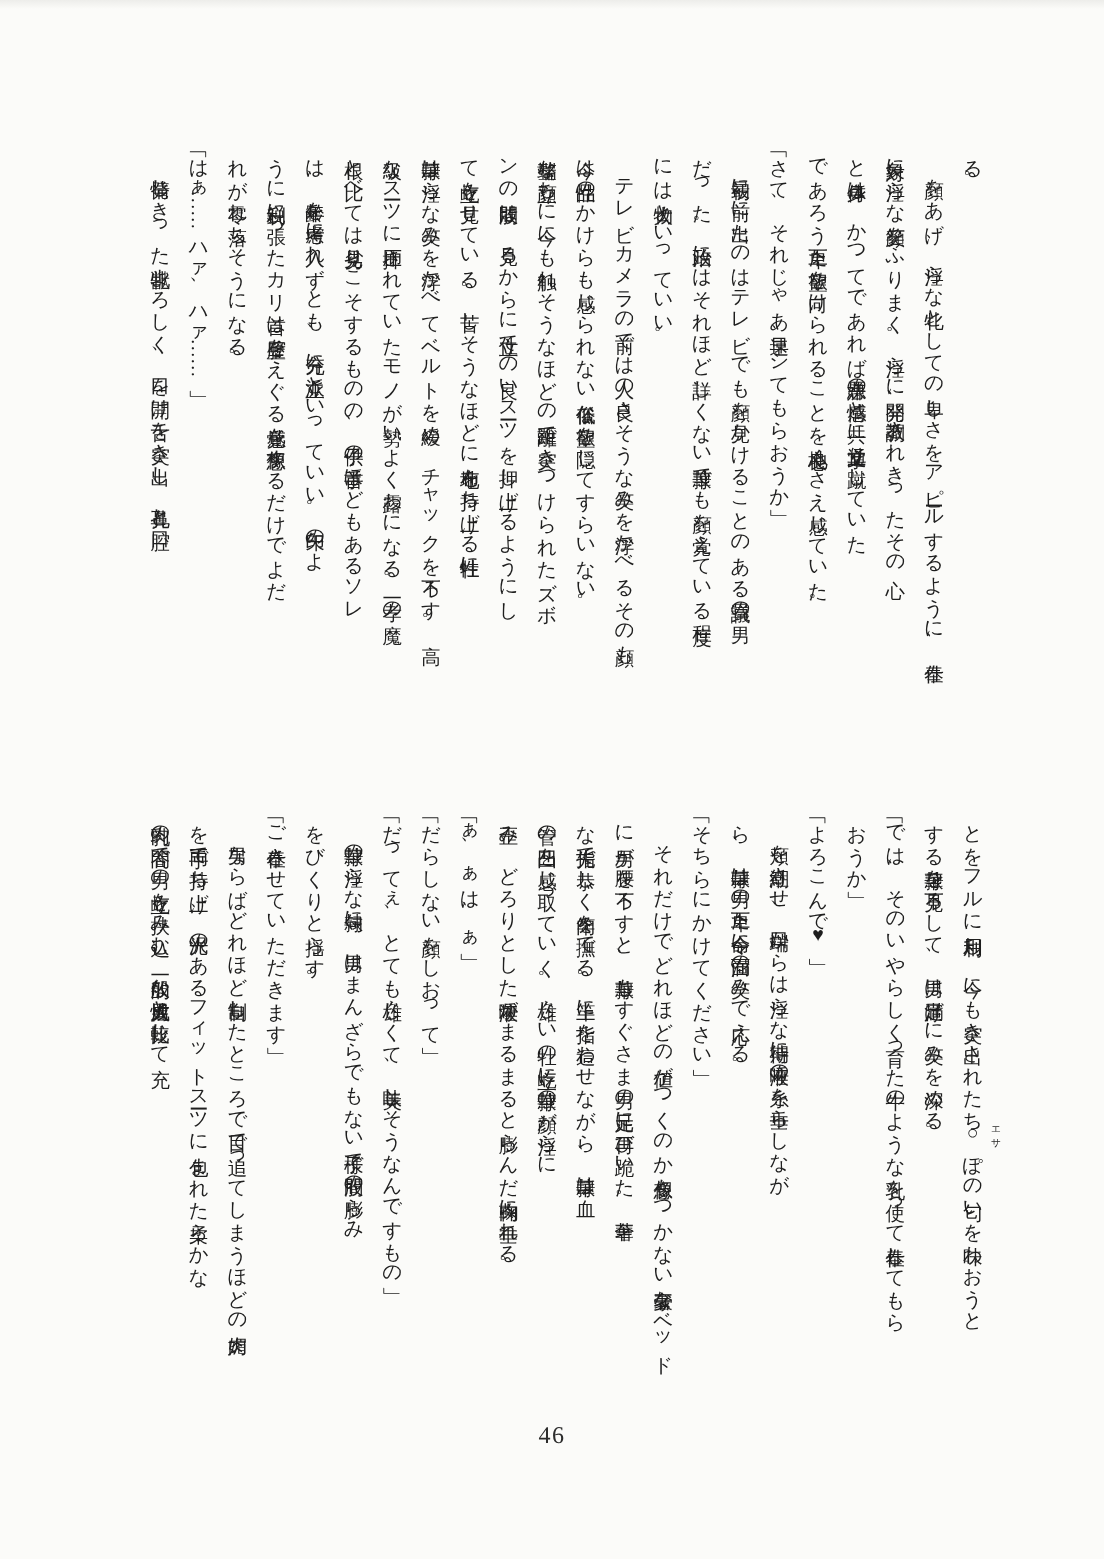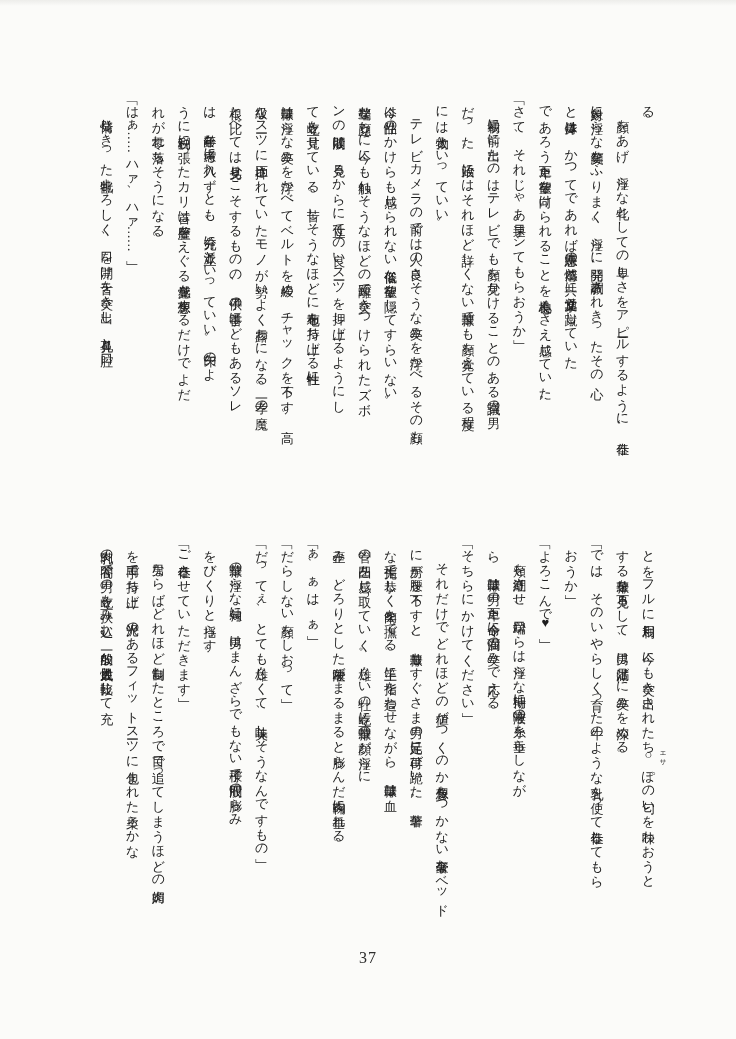--- a/index.html
+++ b/index.html
@@ -95,14 +95,14 @@
       <div class="line">「ぁ、ぁは、ぁ」</div>
       <div class="line">「だらしない顔をしおって」</div>
       <div class="line">「だってぇ、とても雄々しくて、美味しそうなんですもの」</div>
       <div class="line indent">隷華の淫らな隷句に、男はまんざらでもない様子で股間の膨らみ</div>
       <div class="line">をびくりと揺らす。</div>
       <div class="line">「ご奉仕させていただきます」</div>
       <div class="line indent">男ならばどれほど自制したところで目で追ってしまうほどの媚肉</div>
       <div class="line">を両手で持ち上げ、光沢のあるフィットスーツに包まれた柔らかな</div>
       <div class="line">乳肉の谷間で男の屹立を挟み込む。一般的な成人男性と比較して充</div>
     </section>
-  <div class="page-number">37</div>
+  <div class="page-number">46</div>
 </div>
 
 </body></html>

